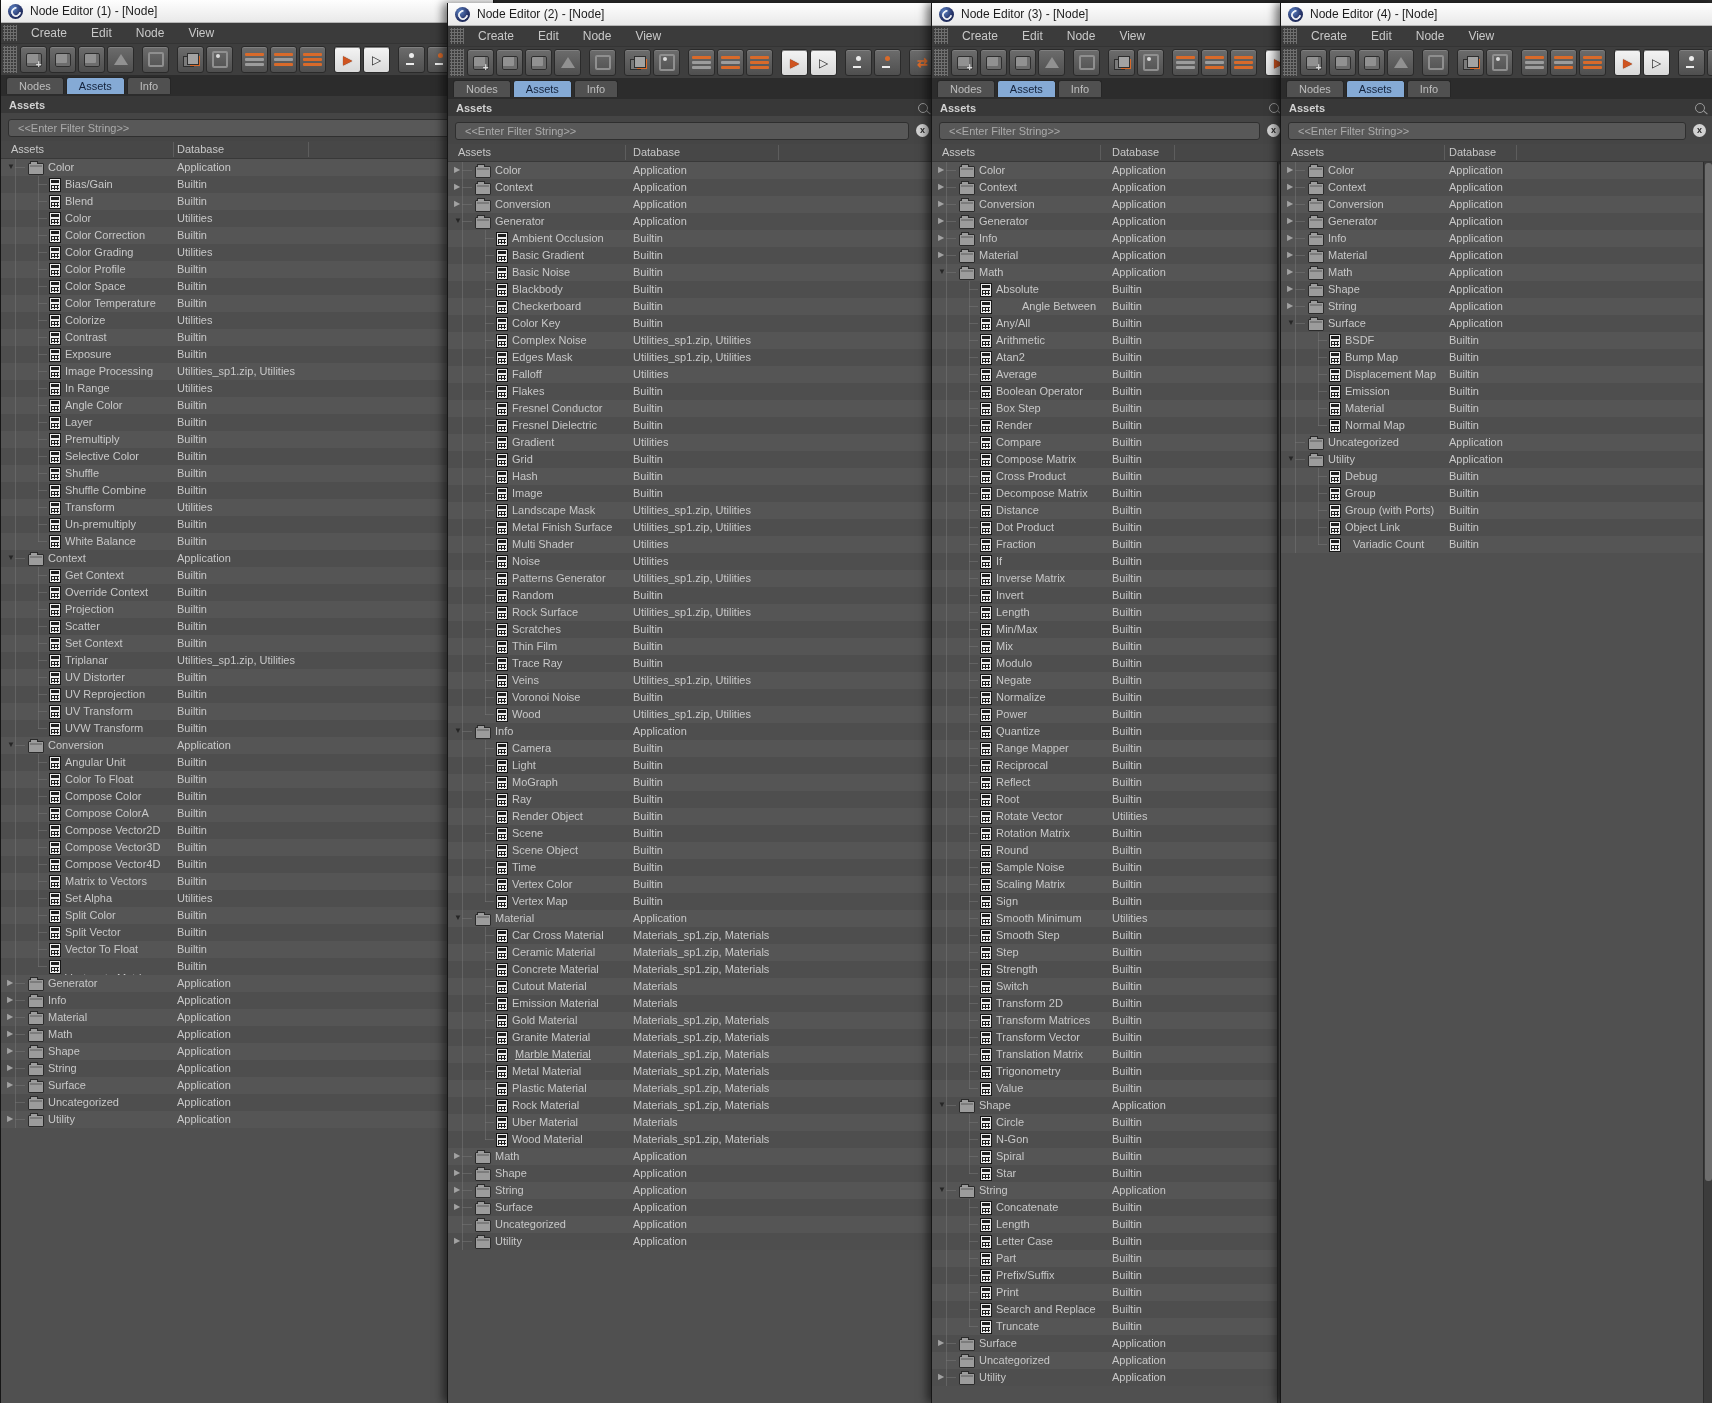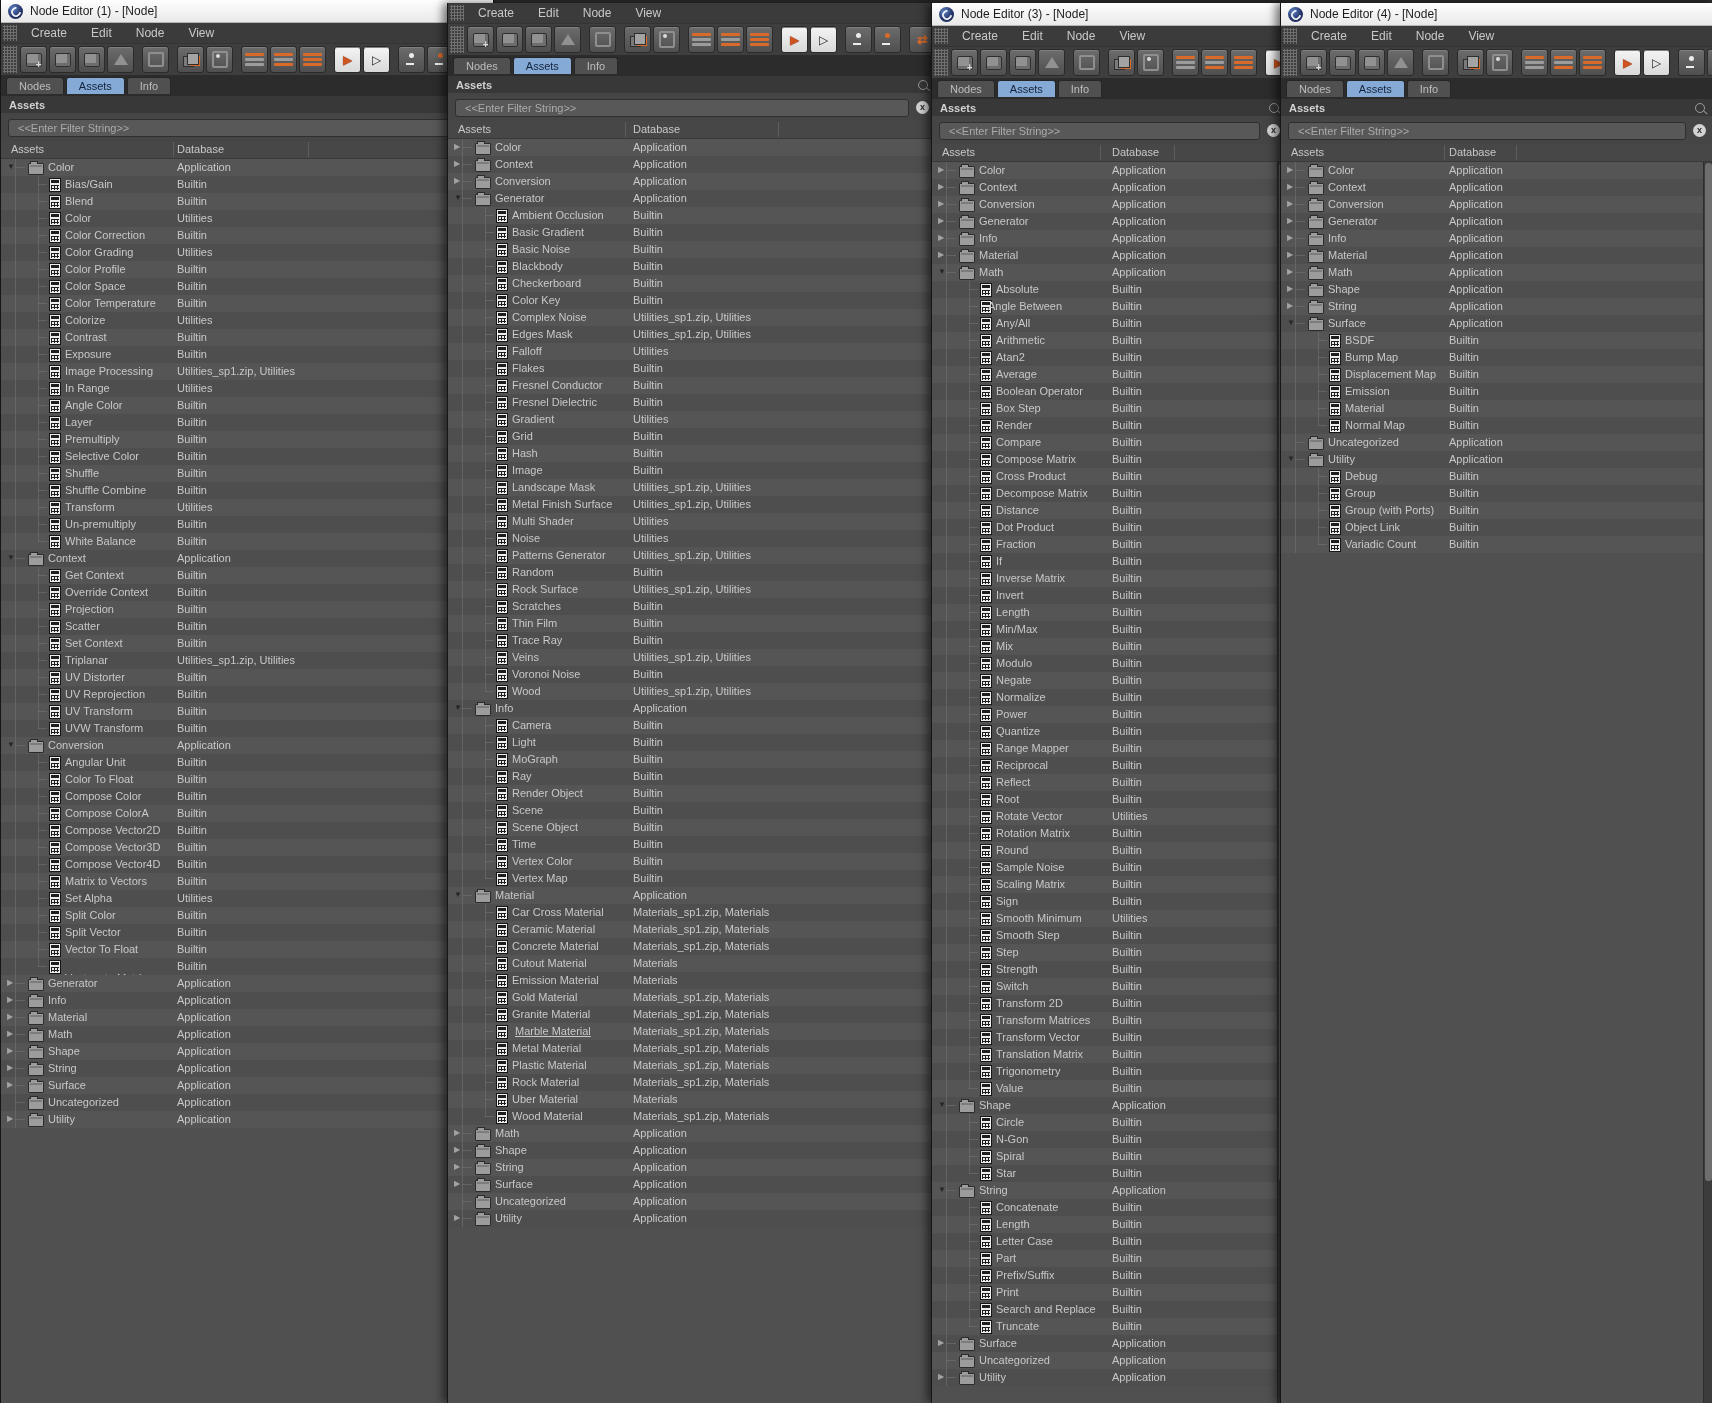--- a/index.html
+++ b/index.html
@@ -646,20 +646,24 @@
             <span class="gh" style="left: 14px; width: 10px;"></span>
             <span class="arrow c" style="left: 6px;">▶</span>
             <span class="icon-folder" style="left: 27px;"></span>
             <span class="cell" style="left: 47px; width: 123px;">Utility</span>
             <span class="cell" style="left: 176px; width: 304px;">Application</span>
           </div>
         </div>
       </div>
     </div>
     <div class="win" style="left: 447px; top: 3px; width: 488px; height: 1400px; z-index: 2;">
+      <div class="titlebar">
+        <span class="c4dicon"></span>
+        <span class="title">Node Editor (2) - [Node]</span>
+      </div>
       <div class="menubar">
         <span class="grip"></span>
         <span class="menuitem">Create</span>
         <span class="menuitem">Edit</span>
         <span class="menuitem">Node</span>
         <span class="menuitem">View</span>
       </div>
       <div class="toolbar">
         <span class="grip"></span>
         <div class="tbtn">
@@ -1410,21 +1414,21 @@
             <span class="gh" style="left: 37px; width: 9px;"></span>
             <span class="icon-nodeasset" style="left: 48px;"></span>
             <span class="cell" style="left: 64px; width: 102px;">Absolute</span>
             <span class="cell" style="left: 180px; width: 163px;">Builtin</span>
           </div>
           <div class="row e">
             <span class="gv" style="left: 14px;"></span>
             <span class="gv" style="left: 37px;"></span>
             <span class="gh" style="left: 37px; width: 9px;"></span>
             <span class="icon-nodeasset" style="left: 48px;"></span>
-            <span class="cell" style="left: 56px; width: 102px;">Angle Between</span>
+            <span class="cell" style="left: 76px; width: 102px; text-align: center;">Angle Between</span>
             <span class="cell" style="left: 180px; width: 163px;">Builtin</span>
           </div>
           <div class="row o">
             <span class="gv" style="left: 14px;"></span>
             <span class="gv" style="left: 37px;"></span>
             <span class="gh" style="left: 37px; width: 9px;"></span>
             <span class="icon-nodeasset" style="left: 48px;"></span>
             <span class="cell" style="left: 64px; width: 102px;">Any/All</span>
             <span class="cell" style="left: 180px; width: 163px;">Builtin</span>
           </div>
@@ -2196,21 +2200,21 @@
             <span class="gh" style="left: 37px; width: 9px;"></span>
             <span class="icon-nodeasset" style="left: 48px;"></span>
             <span class="cell" style="left: 64px; width: 97px;">Object Link</span>
             <span class="cell" style="left: 168px; width: 252px;">Builtin</span>
           </div>
           <div class="row e">
             <span class="gv" style="left: 14px;"></span>
             <span class="gv half" style="left: 37px;"></span>
             <span class="gh" style="left: 37px; width: 9px;"></span>
             <span class="icon-nodeasset" style="left: 48px;"></span>
-            <span class="cell" style="left: 64px; width: 97px;">Variadic Count</span>
+            <span class="cell" style="left: 72px; width: 97px;">Variadic Count</span>
             <span class="cell" style="left: 168px; width: 252px;">Builtin</span>
           </div>
           <div class="sbar">
             <div class="sthumb"></div>
           </div>
         </div>
       </div>
     </div>
   </div>
 

